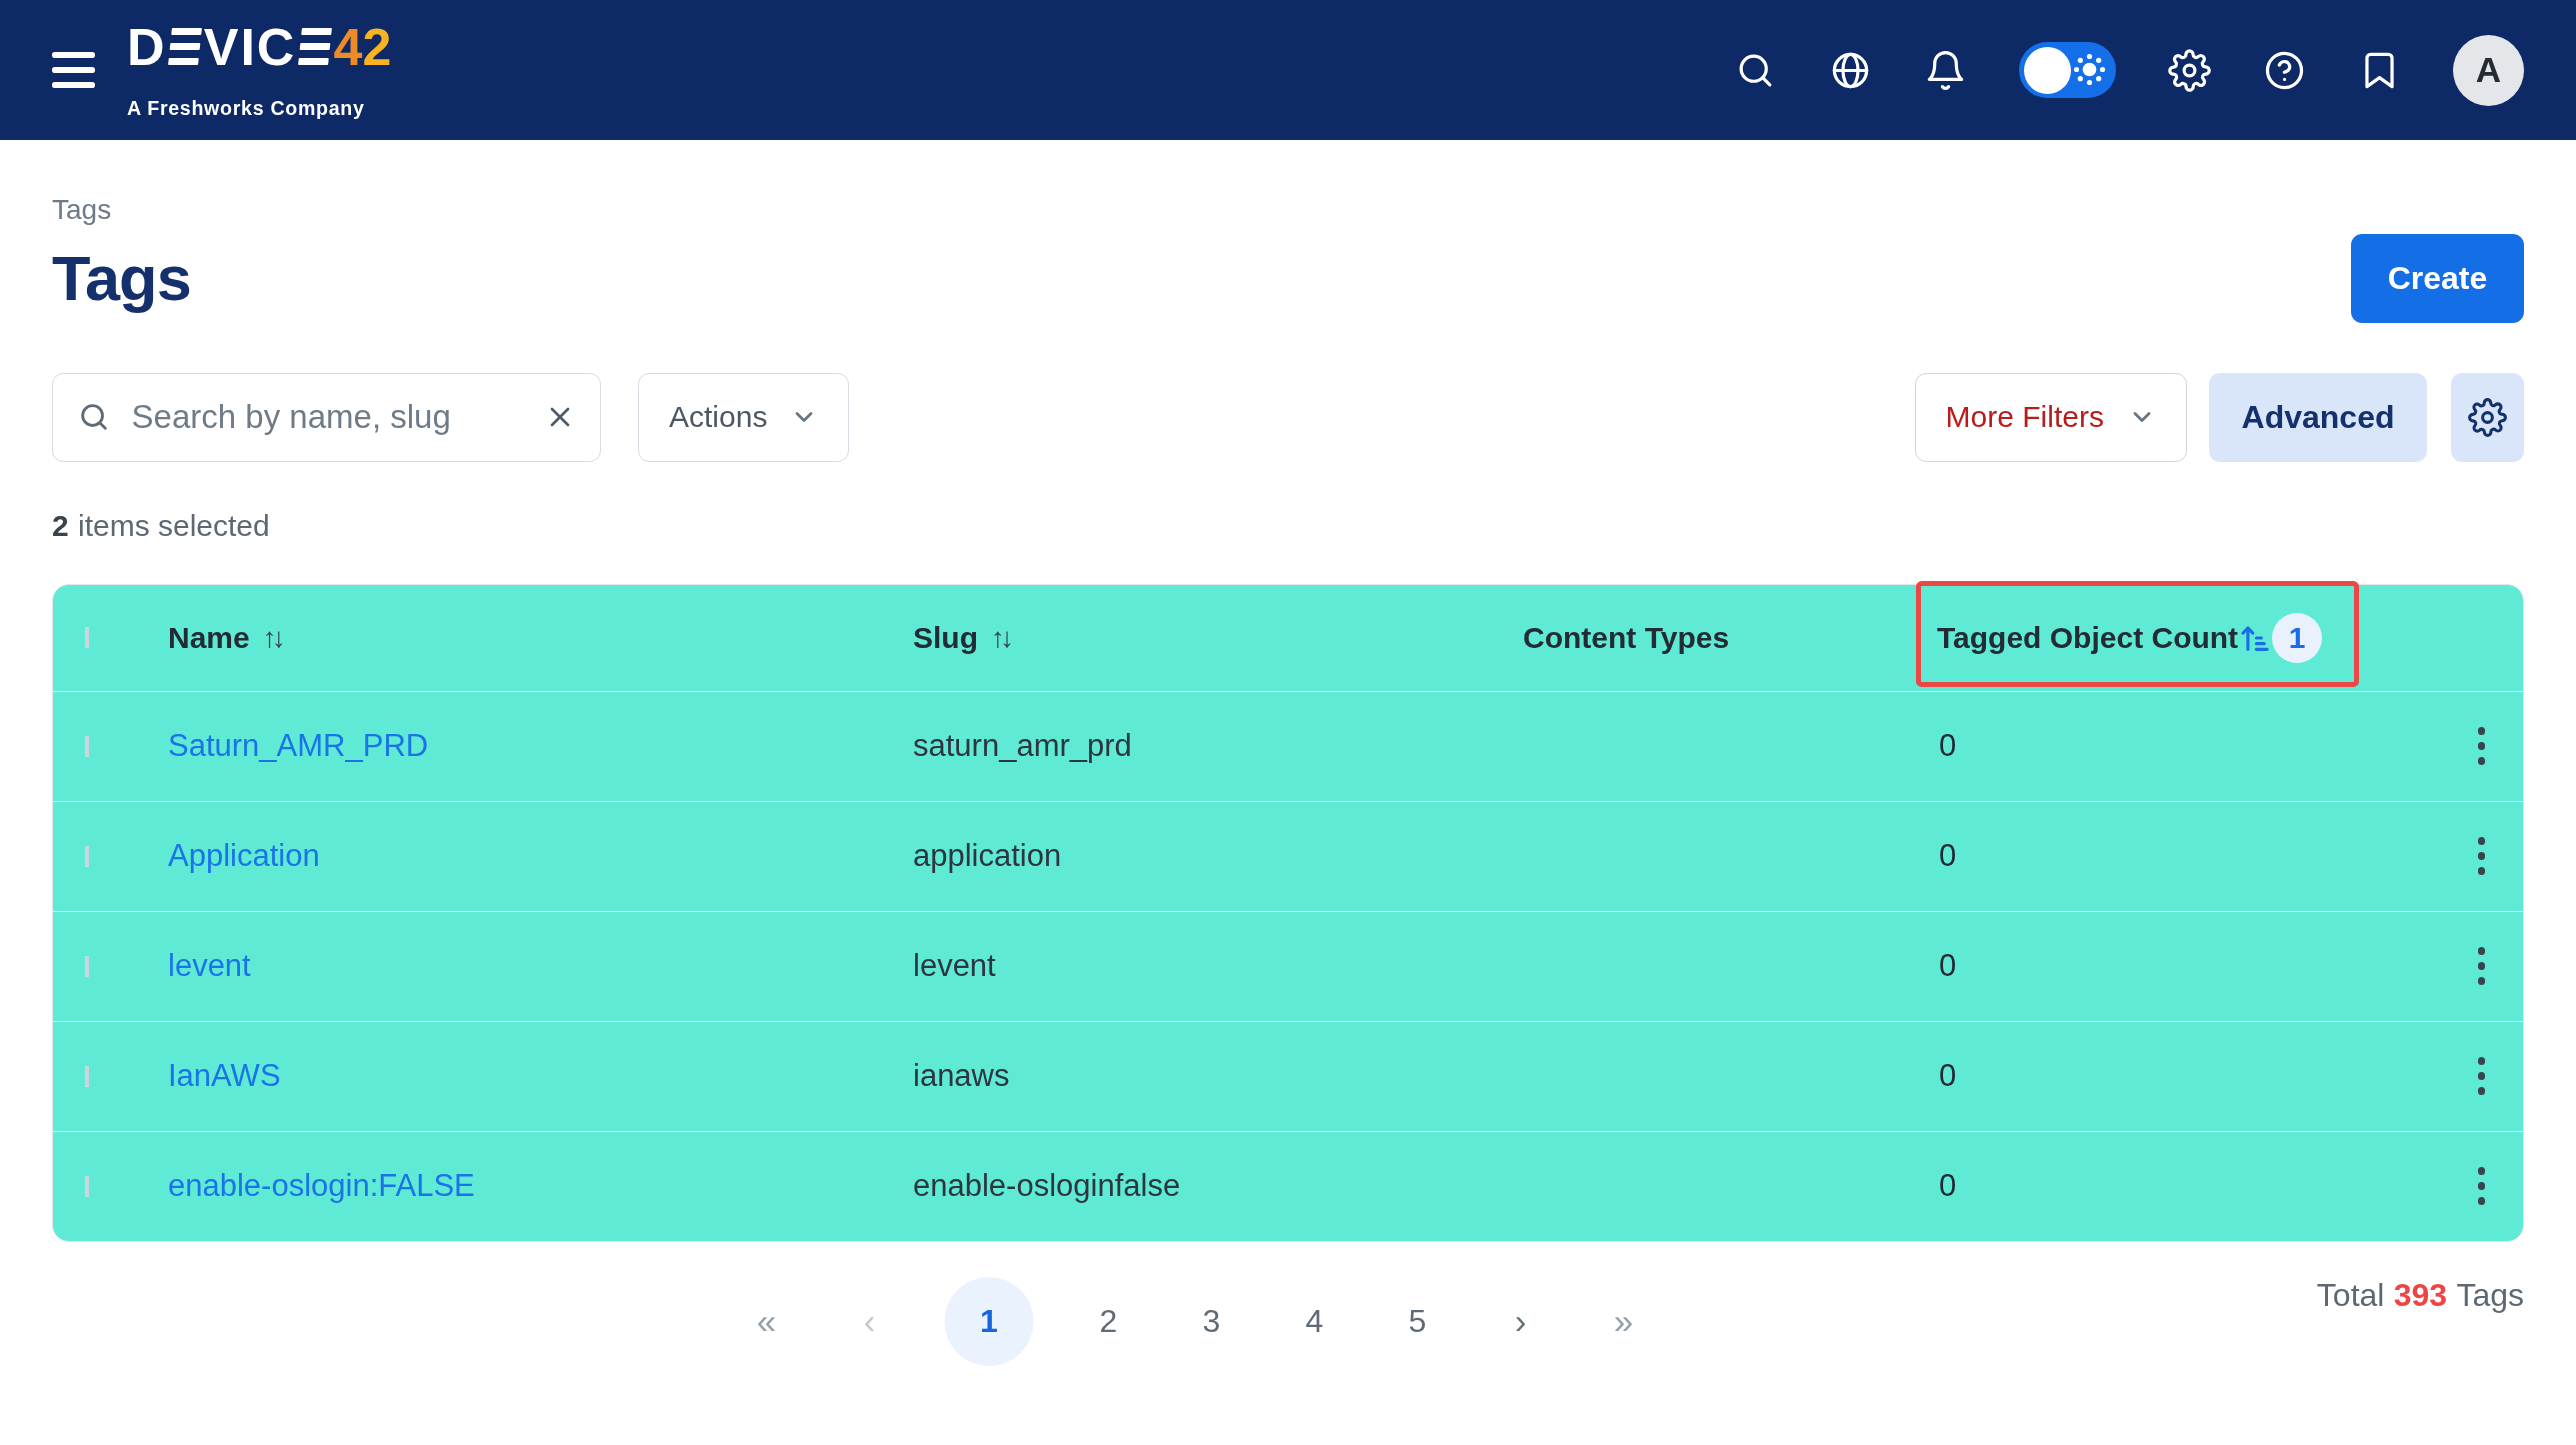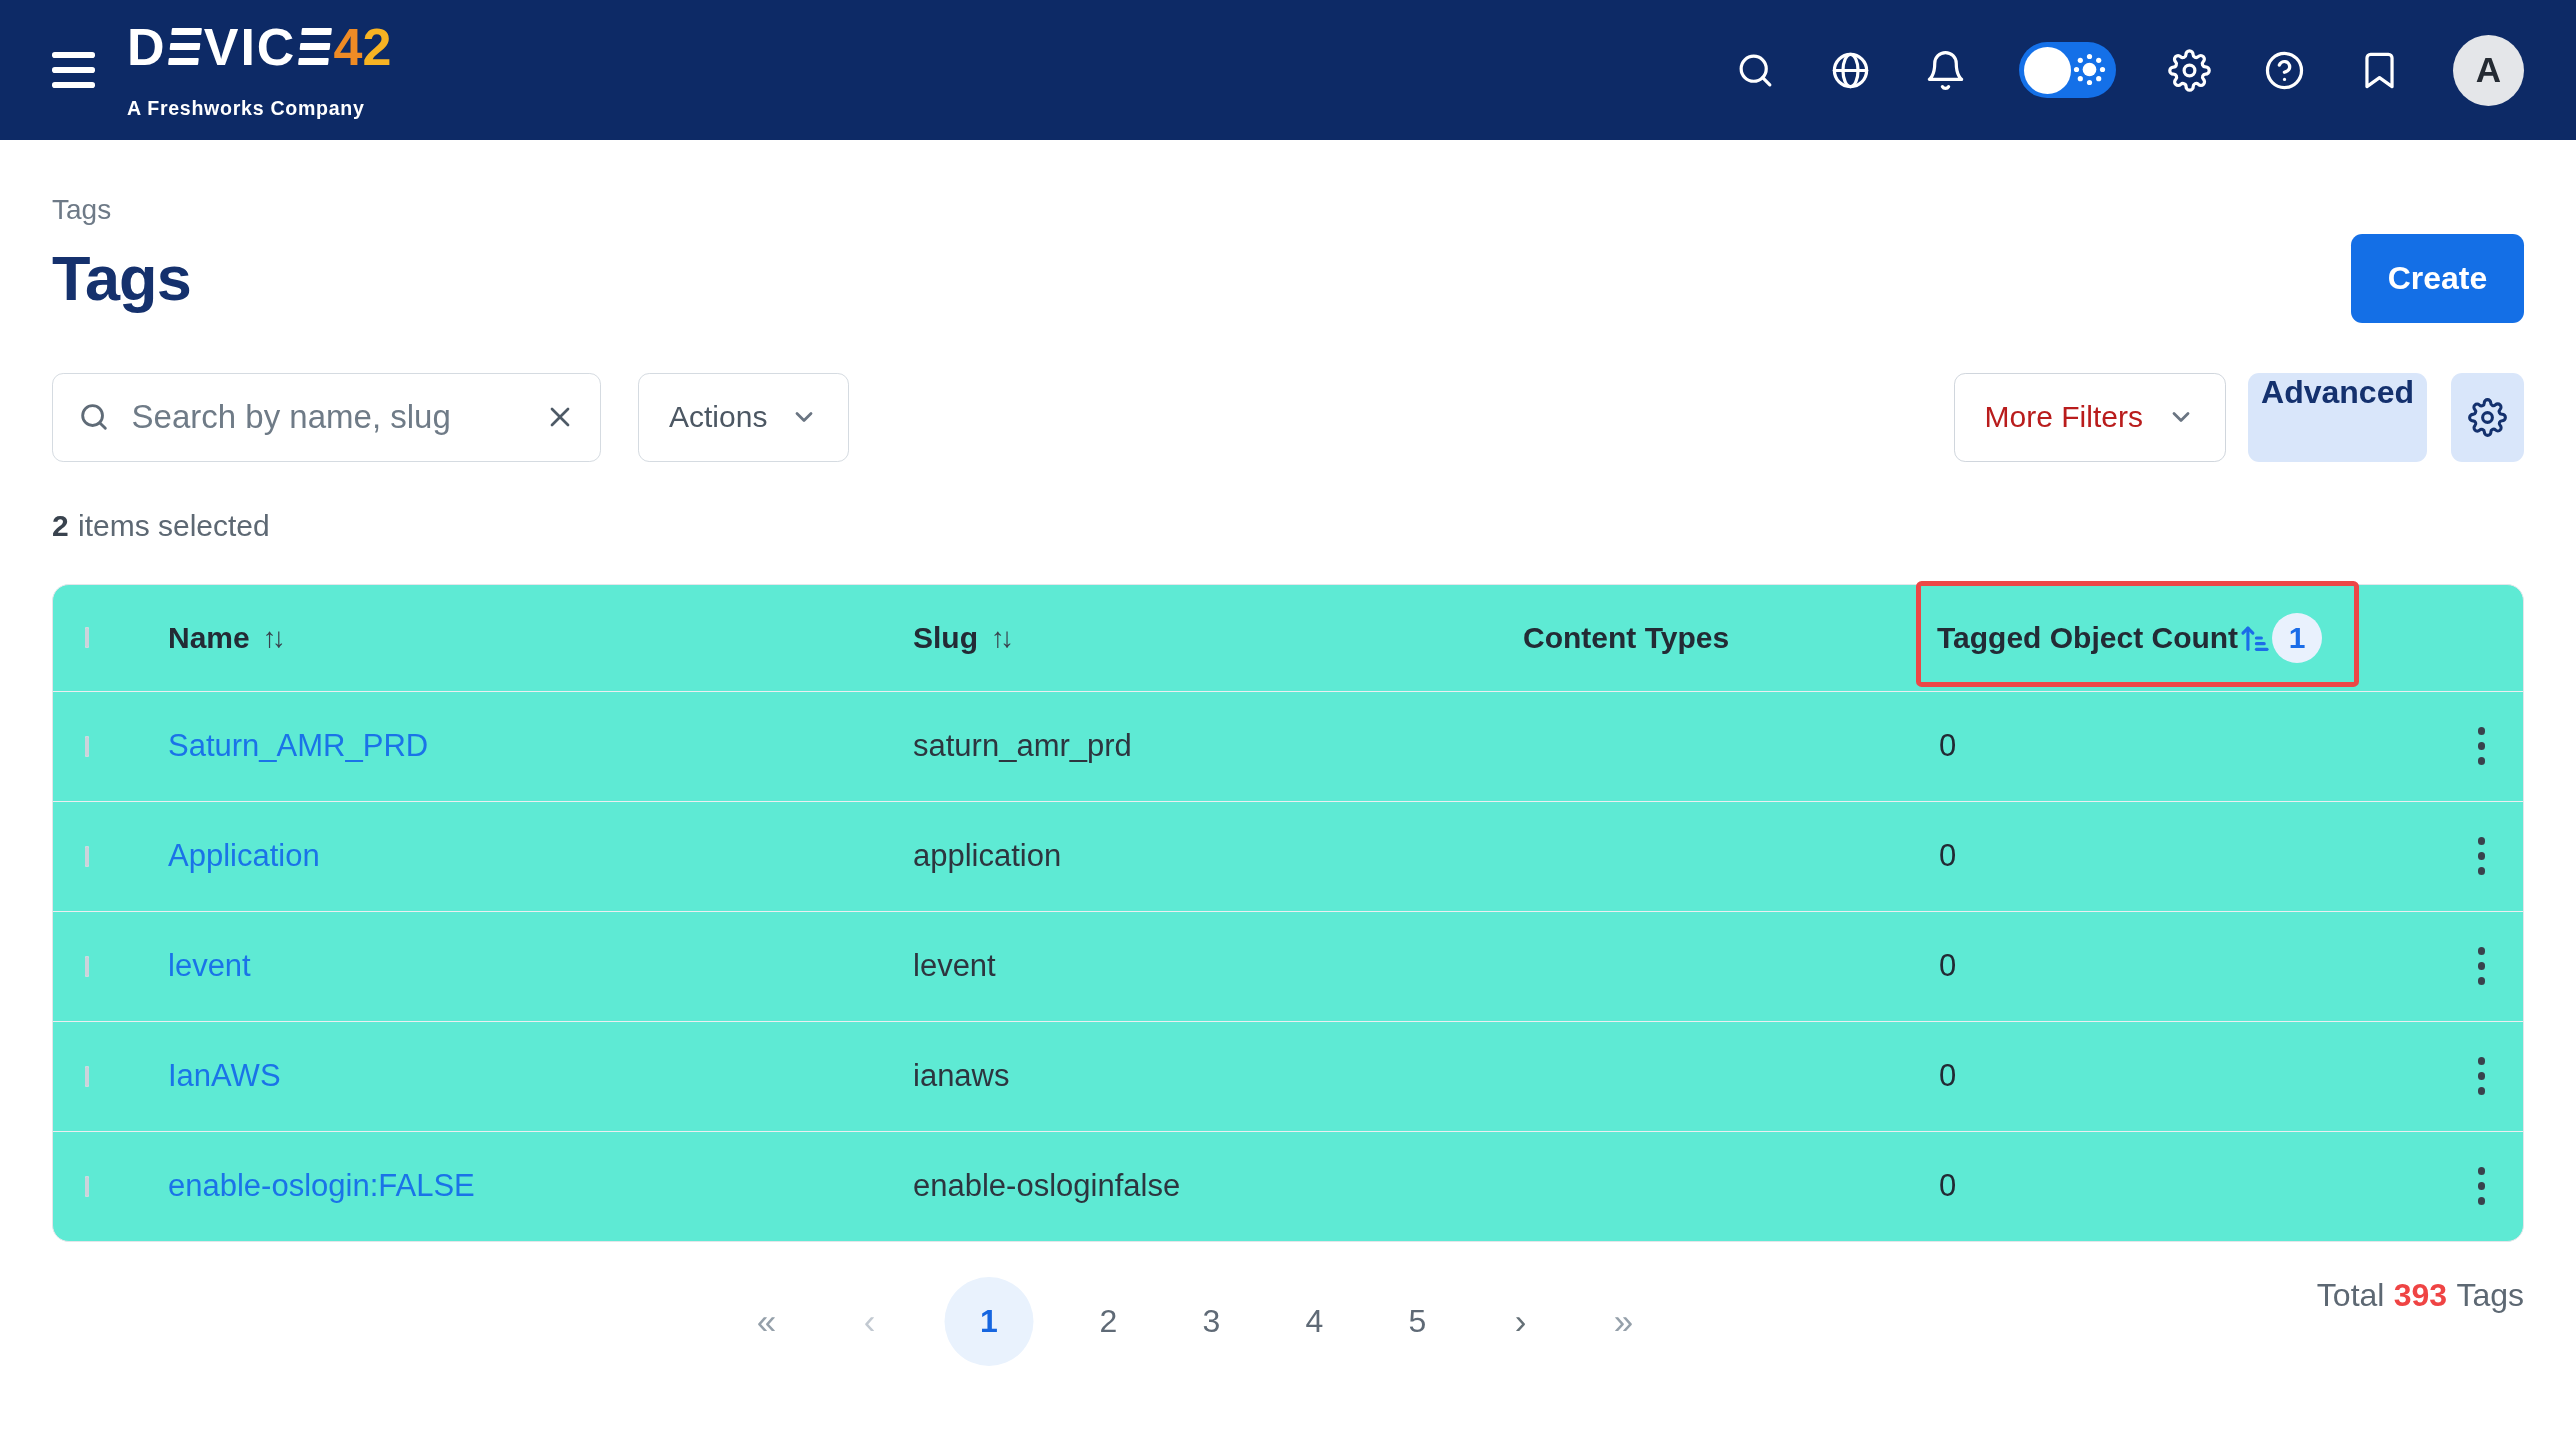--- a/index.html
+++ b/index.html
@@ -40,21 +40,21 @@
   .search-box input { border:none; outline:none; flex:1; font-size:33px; font-family:inherit; color:#b91c1c; min-width:0; background:transparent; }
   .search-box input::placeholder { color:#6f7b87; }
   .search-clear { width:32px; height:32px; color:#4e5a66; cursor:pointer; flex:none; }
   .dd { height:89px; border:1.9px solid #d5dbe1; border-radius:11.2px; background:#fff; display:flex; align-items:center; justify-content:space-between; padding:0 30px; cursor:pointer; }
   .dd .lbl { font-size:30px; color:#4c5763; }
   .dd svg { width:28px; height:28px; color:#6a7582; }
   .dd.actions { width:211px; margin-left:37px;text-align:center; }
   .spacer { flex:1; }
   .dd.morefilters { width:272px; border-color:#d0d6dd; }
   .dd.morefilters .lbl { color:#b91c1c; }
-  .btn-advanced { margin-left:22.4px; width:179px; height:89px; background:#d9e6fa; border:none; border-radius:11.2px; color:#14316e; font-size:32px; font-weight:bold; font-family:inherit; cursor:pointer; display:flex; align-items:flex-start; justify-content:center; }
+  .btn-advanced { margin-left:22.4px; width:218px; height:89px; background:#d9e6fa; border:none; border-radius:11.2px; color:#14316e; font-size:32px; font-weight:bold; font-family:inherit; cursor:pointer; display:flex; align-items:center; justify-content:center; }
   .btn-gear { margin-left:24px; width:73px; height:89px; background:#d9e6fa; border:none; border-radius:11.2px; cursor:pointer; display:flex; align-items:center; justify-content:center; color:#14316e; }
   .btn-gear svg { width:39px; height:39px; }
 
   .selection { margin-top:47px; font-size:30px; color:#5d6873; display:flex; gap:9.3px; }
   .selection .cnt { font-weight:bold; color:#39434e; }
 
   
   .card { position:relative; margin-top:41px; border:1.9px solid #e3e6ea; border-radius:17px; background:#5eead4; }
   .trow { display:grid; grid-template-columns:115px 745px 610px 414px 503px 1fr; align-items:center; }
   .thead { height:106px; }

